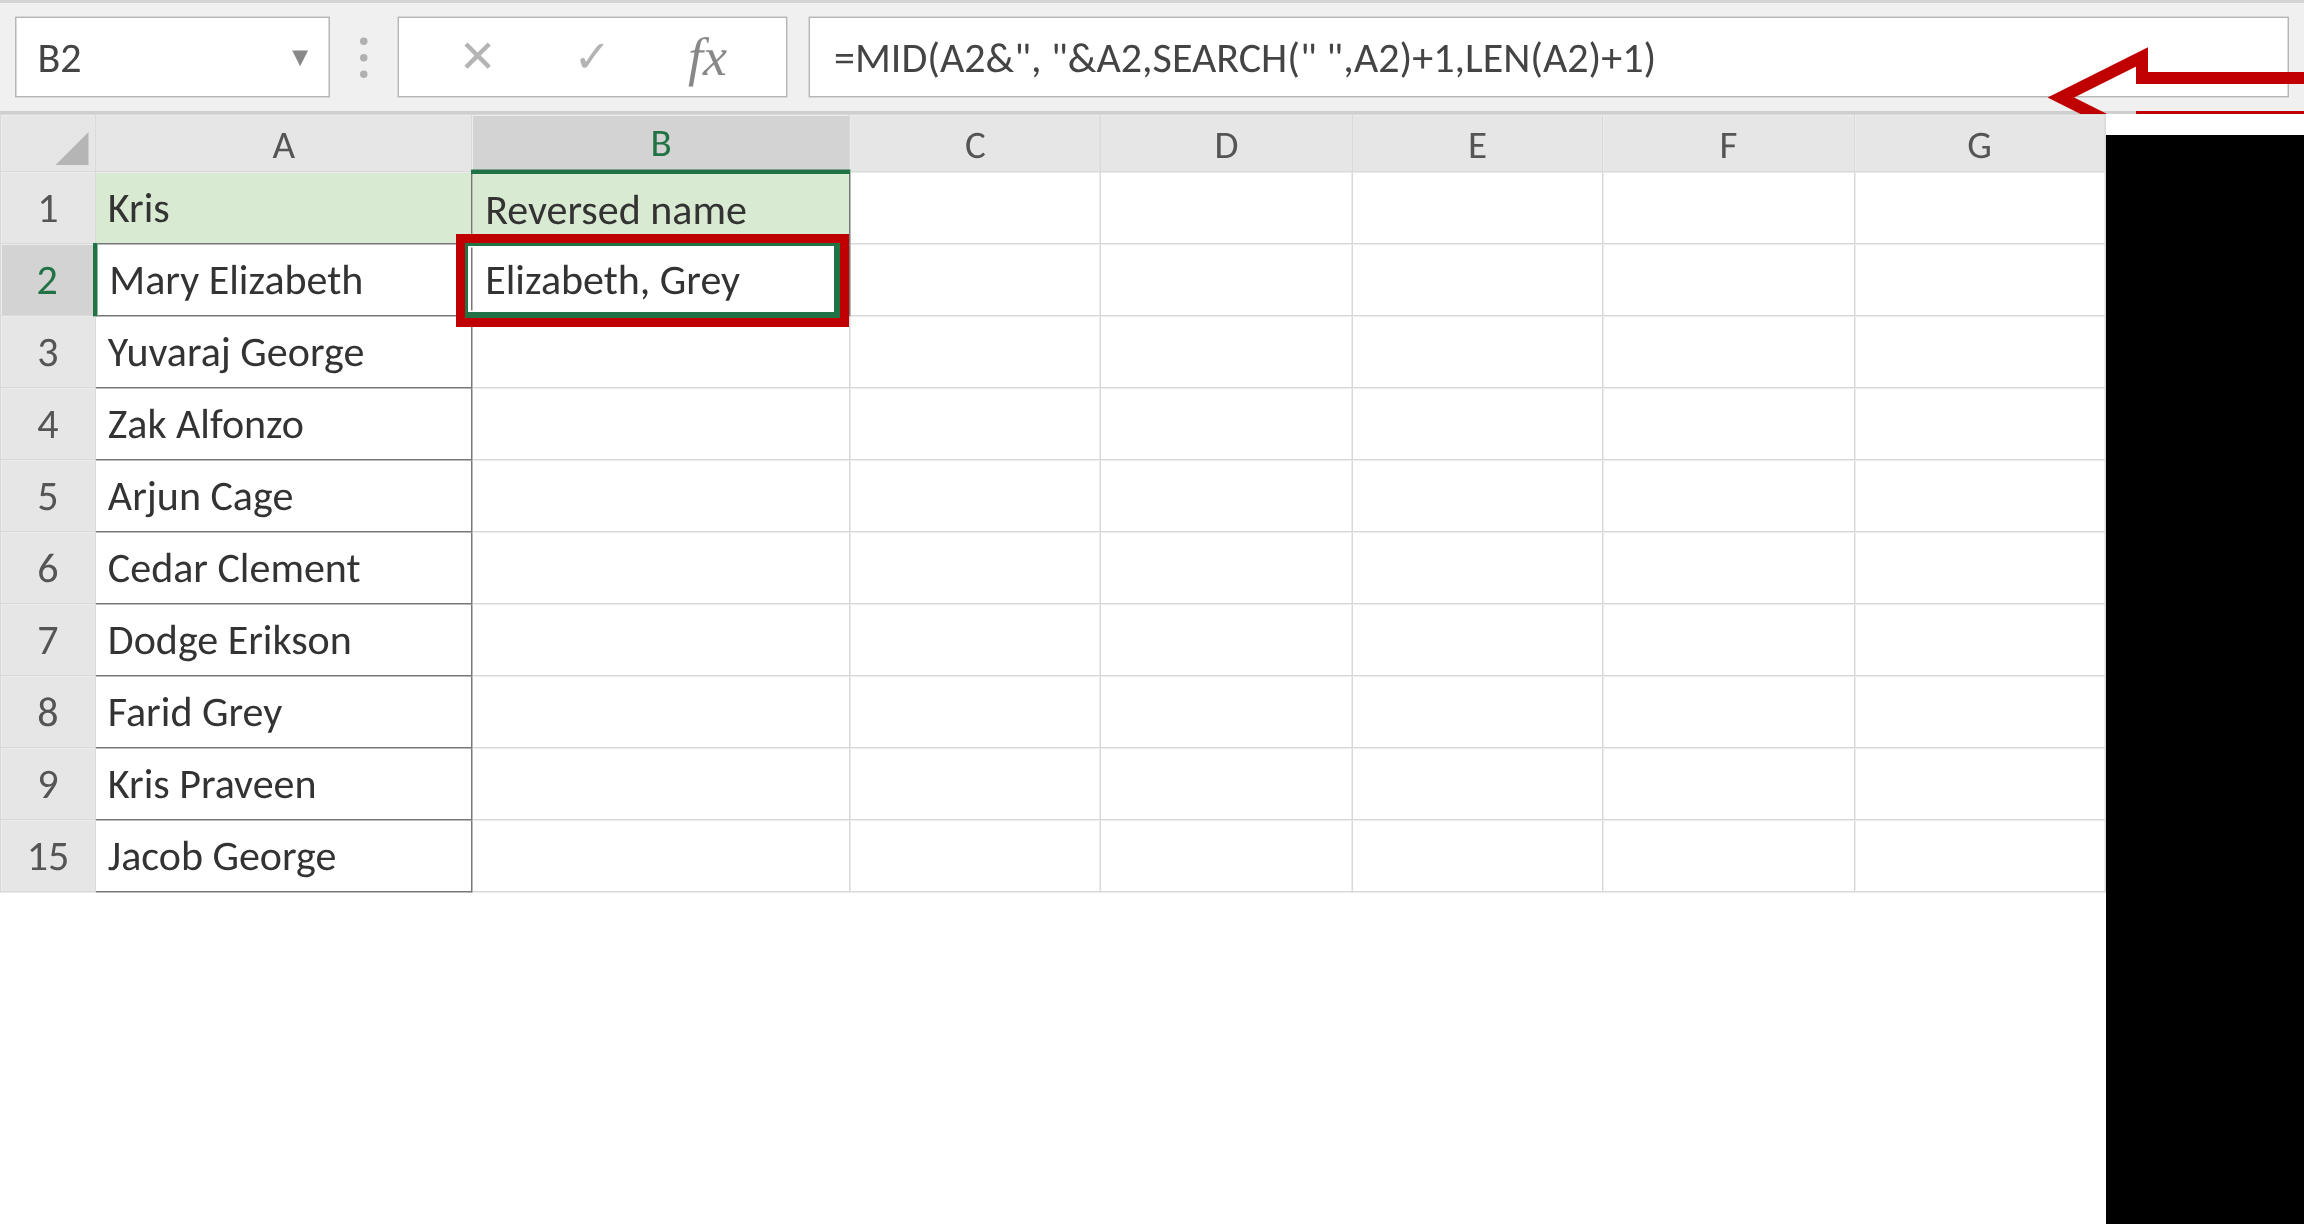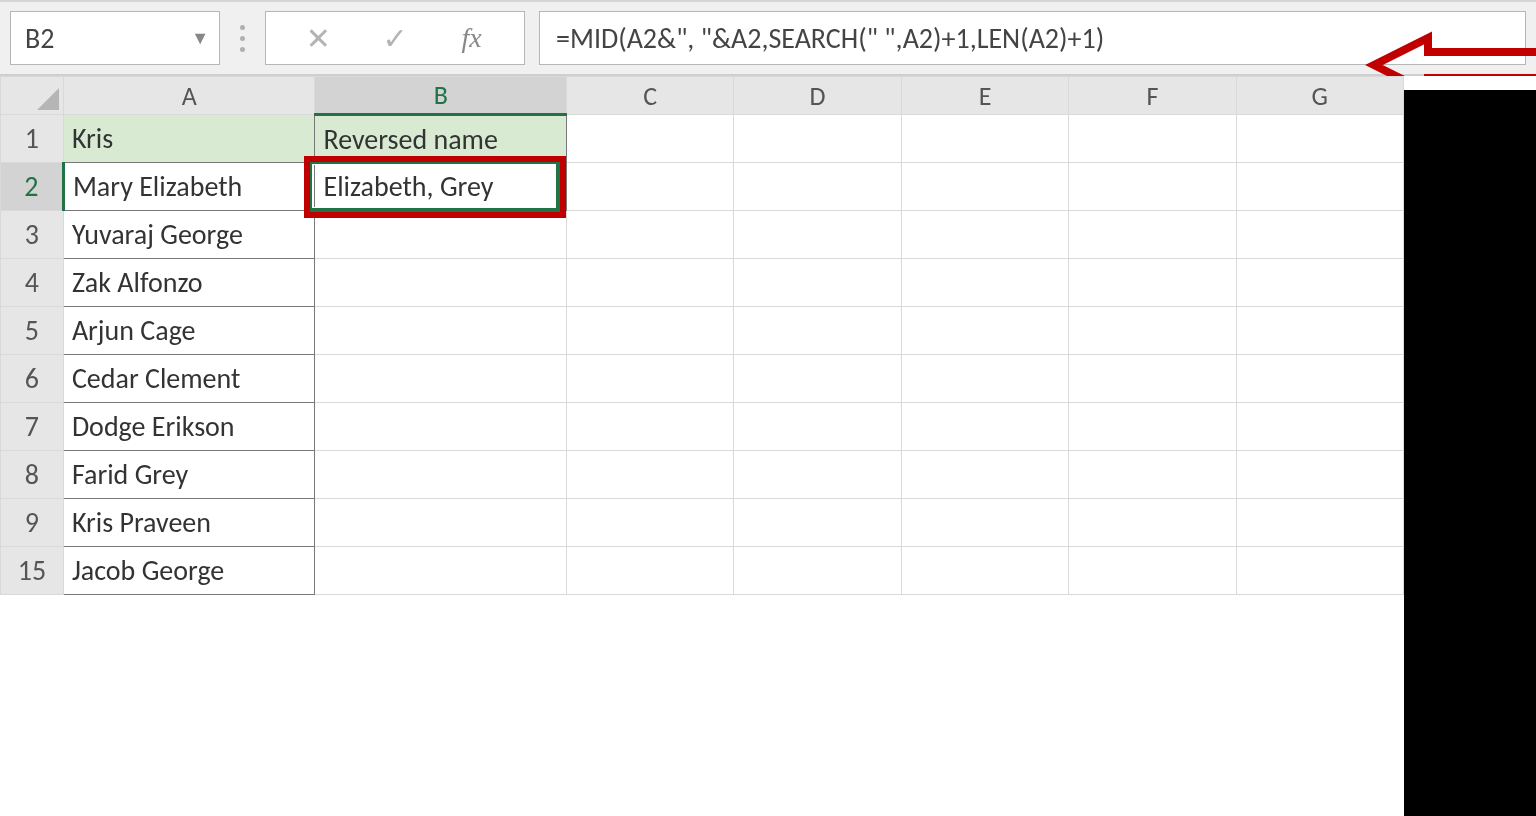--- a/index.html
+++ b/index.html
@@ -64,21 +64,21 @@
   }
   .fx-btn {
     width: 50px; height: 40px;
     display: flex; align-items: center; justify-content: center;
     color: #b4b4b4;
     font-size: 30px;
   }
   .fx-label {
     font-family: "Cambria Math", serif;
     font-style: italic;
-    font-size: 28px;
+    font-size: 36px;
     color: #888;
   }
   .formula-input {
     flex: 1;
     height: 54px;
     background: #ffffff;
     border: 1px solid #b6b6b6;
     display: flex;
     align-items: center;
     padding: 0 16px;

